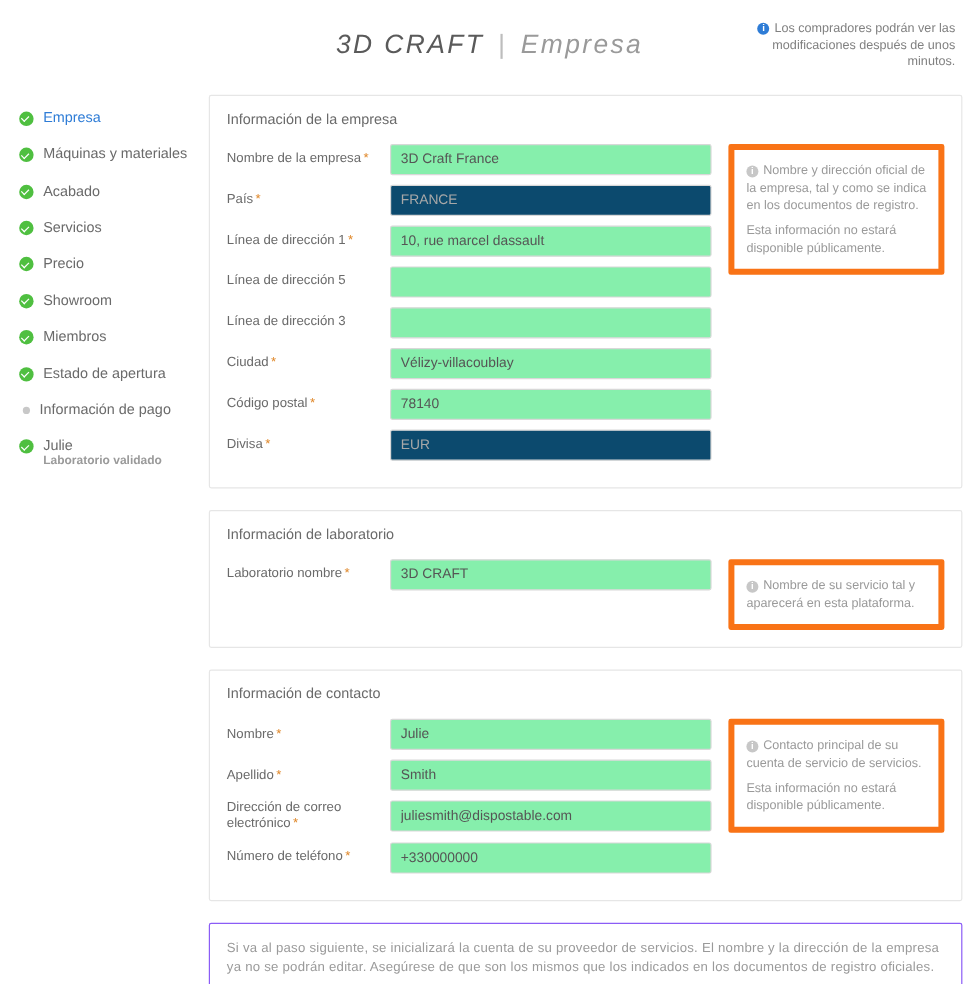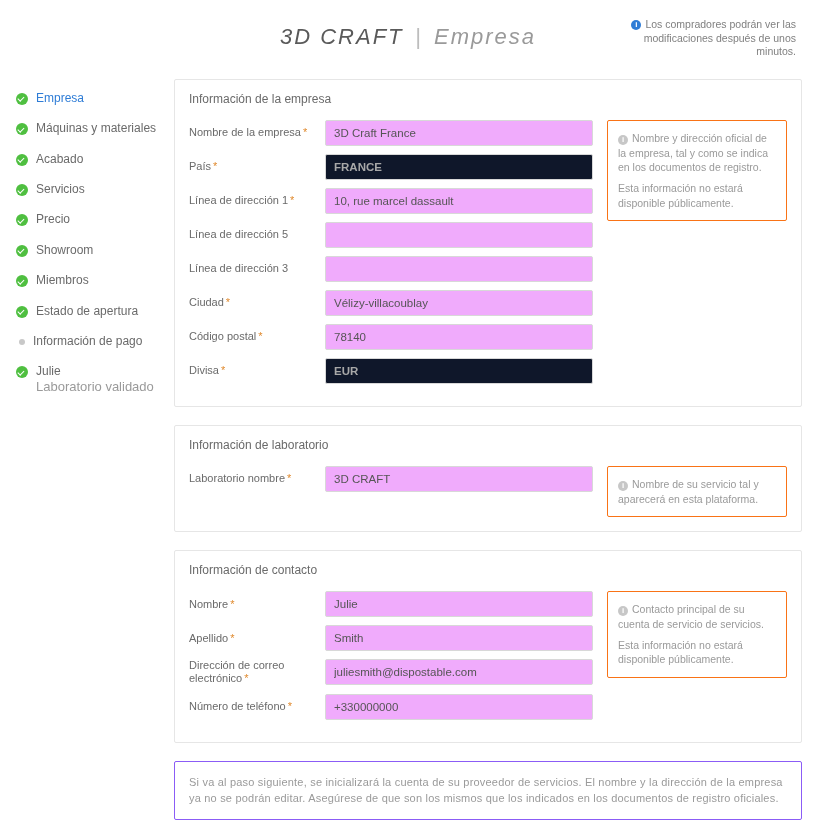--- a/index.html
+++ b/index.html
@@ -82,21 +82,21 @@
     position: absolute;
     left: 3px; top: 2.5px;
     width: 2.5px; height: 5px;
     border: solid #fff;
     border-width: 0 1.5px 1.5px 0;
     transform: rotate(45deg);
   }
   .step-icon.pending { background: #c8c8c8; width: 6px; height: 6px; margin-left: 3px; margin-top: 5px; }
   .step-label { color: #6a6a6a; font-size: 12px; line-height: 1.2; }
   .step.active .step-label { color: #2e7cd6; }
-  .step-sub { font-size: 13px; color: #9a9a9a; display: block; }
+  .step-sub { font-size: 10px; color: #9a9a9a; display: block; font-weight: bold; }
   .main {
     flex: 1;
   }
   .card {
     border: 1px solid #e6e6e6;
     border-radius: 2px;
     background: #fff;
     margin-bottom: 18px;
     padding: 12px 14px 14px 14px;
   }
@@ -125,31 +125,30 @@
   }
   .req { color: #e08a2e; margin-left: 2px; }
   .inp, .inp-ro {
     flex: 1;
     height: 26px;
     border: 1px solid #d8d8d8;
     border-radius: 2px;
     padding: 0 8px;
     font-size: 11.5px;
     color: #555;
-    background: #f0abfc;
+    background: #86efac;
   }
   .inp-ro {
-    background: #0f172a;
+    background: #0c4a6e;
     color: #a8a8a8;
     display: flex;
     align-items: center;
-    font-weight: bold;
   }
   .hintbox {
-    border: 1px solid #f97316;
+    border: 5px solid #f97316;
     border-radius: 2px;
     padding: 10px;
     font-size: 10.5px;
     color: #9a9a9a;
     line-height: 1.4;
   }
   .hint-i {
     display: inline-block;
     width: 10px; height: 10px;
     border-radius: 50%;

